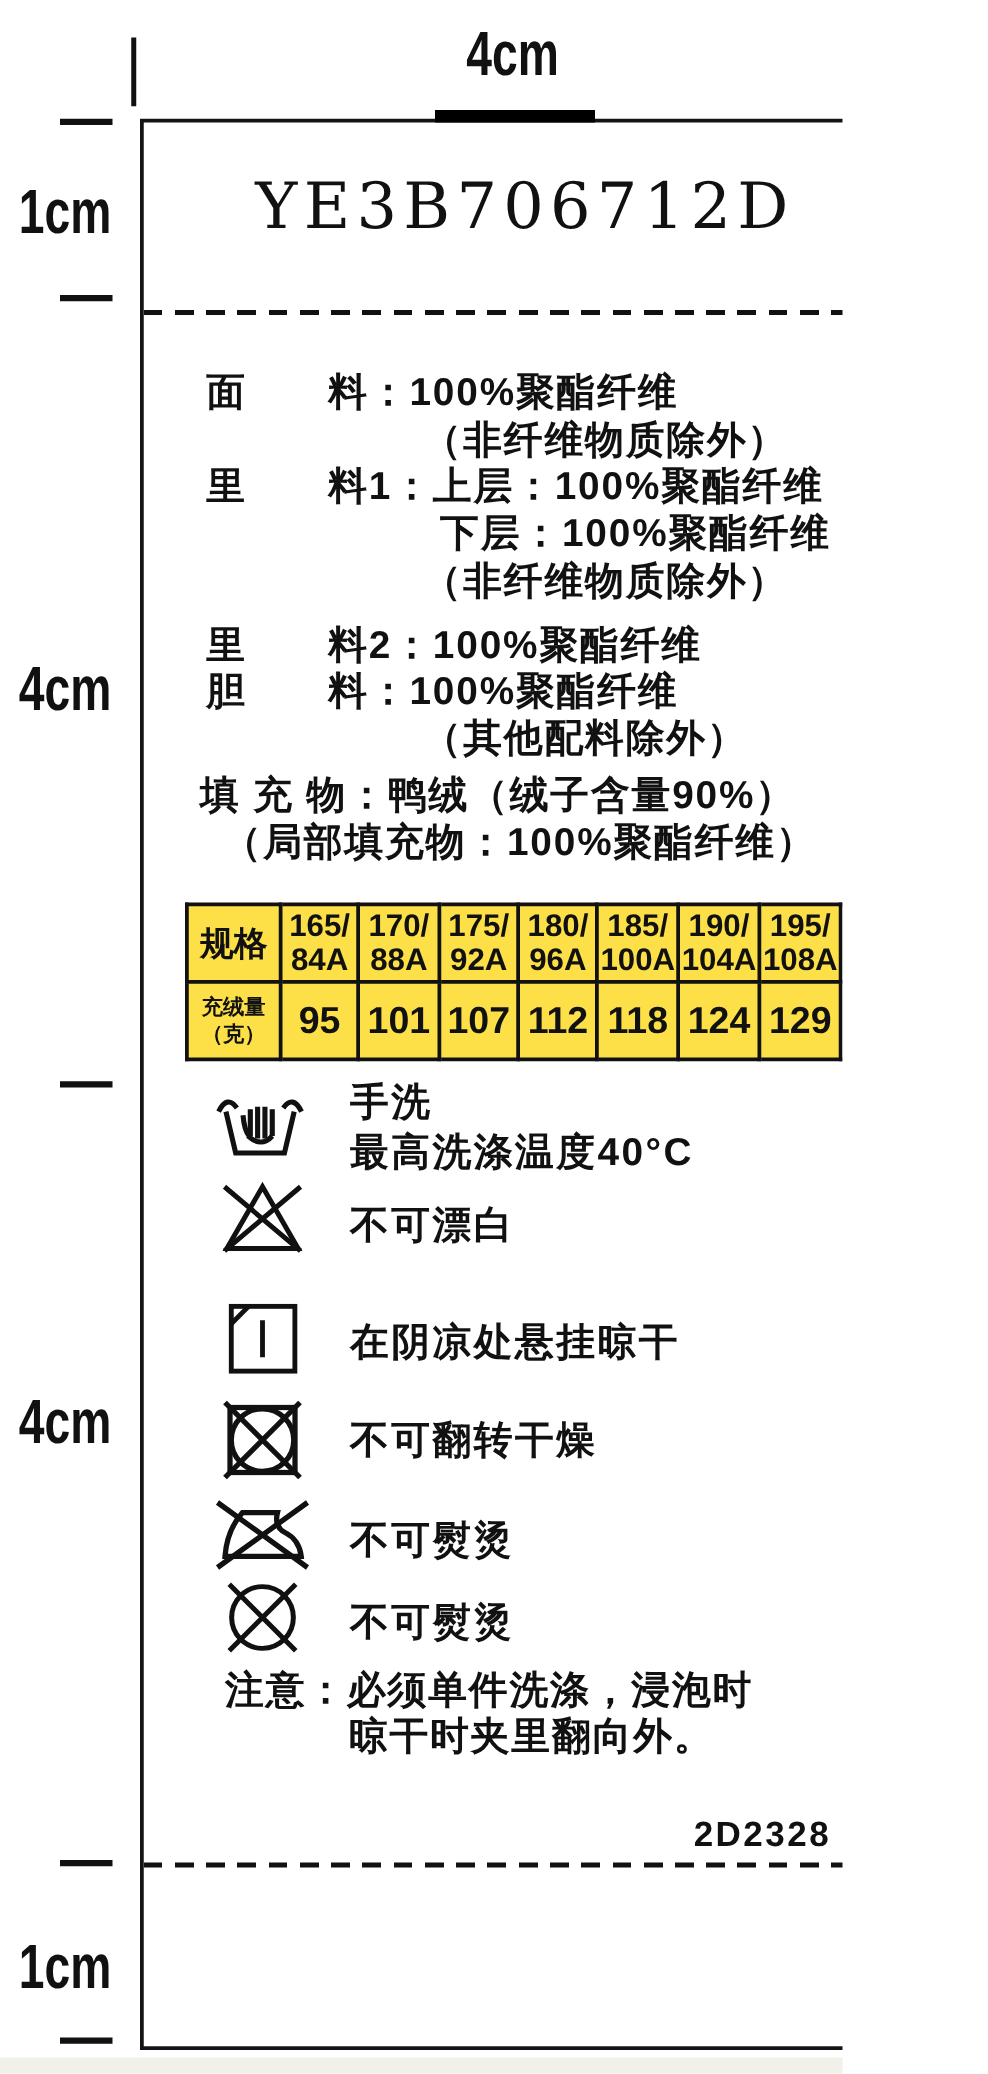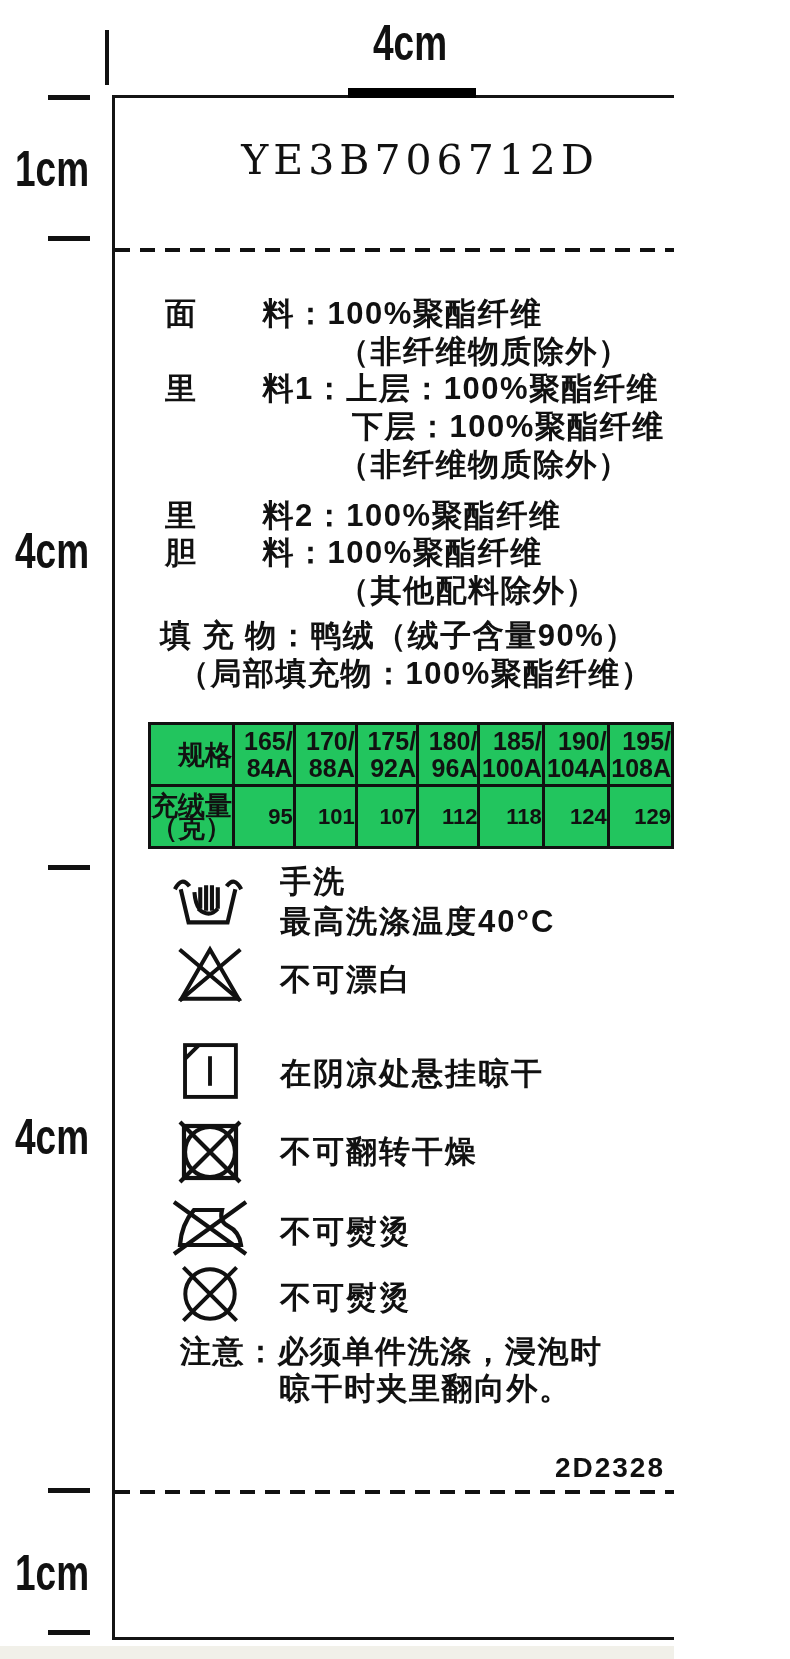--- a/index.html
+++ b/index.html
@@ -10,31 +10,31 @@
   .dim-label{font-weight:600;font-size:50px;text-align:center;white-space:nowrap;}
   .dim-label .cond{display:inline-block;transform:scaleX(.74);transform-origin:center;}
   .vtick{width:4px;height:55px;background:#111;}
   .htick{width:42px;height:5px;background:#111;}
   
   .label-box{left:112px;top:95px;width:610px;height:1539px;border:3px solid #141414;background:#fff;}
   .thick-mark{left:348px;top:88px;width:128px;height:10px;background:#000;}
   .dashline{height:4px;background:repeating-linear-gradient(90deg,#111 0 15px,transparent 15px 25px);}
   
   .code{left:112px;top:136px;width:616px;text-align:center;font-family:"DejaVu Serif",serif;
-        font-size:41px;letter-spacing:5px;font-weight:400;}
+        font-size:51px;letter-spacing:5px;font-weight:400;}
   
   .cline{position:absolute;font-size:31px;line-height:34px;letter-spacing:1.5px;font-weight:600;white-space:nowrap;}
   
   table.spec{border-collapse:collapse;table-layout:fixed;}
-  table.spec td{border:3px solid #111;text-align:right;vertical-align:middle;padding:0;
-                font-weight:600;background:#22c55e;}
+  table.spec td{border:3px solid #111;text-align:center;vertical-align:middle;padding:0;
+                font-weight:600;background:#fde047;}
   td.hd{font-size:25px;line-height:27px;}
   td.c0{font-size:27px;}
-  td.lbl{font-size:27px;line-height:22px;}
-  td.val{font-size:22px;font-weight:500;}
+  td.lbl{font-size:17px;line-height:22px;}
+  td.val{font-size:30px;font-weight:500;}
   
   .care-text{position:absolute;left:280px;font-size:31px;letter-spacing:2px;font-weight:600;white-space:nowrap;}
   .care-text div{line-height:40px;}
   .icon-box{position:absolute;left:168px;width:84px;}
   .icon-box svg{display:block;}
   
   .note{left:180px;top:1333px;width:490px;font-size:31px;line-height:37px;letter-spacing:1.5px;font-weight:600;}
   .note .cont{margin-left:99px;}
   .style-code{left:148px;top:1452px;width:517px;text-align:right;font-size:28px;font-weight:700;letter-spacing:2px;}
   

